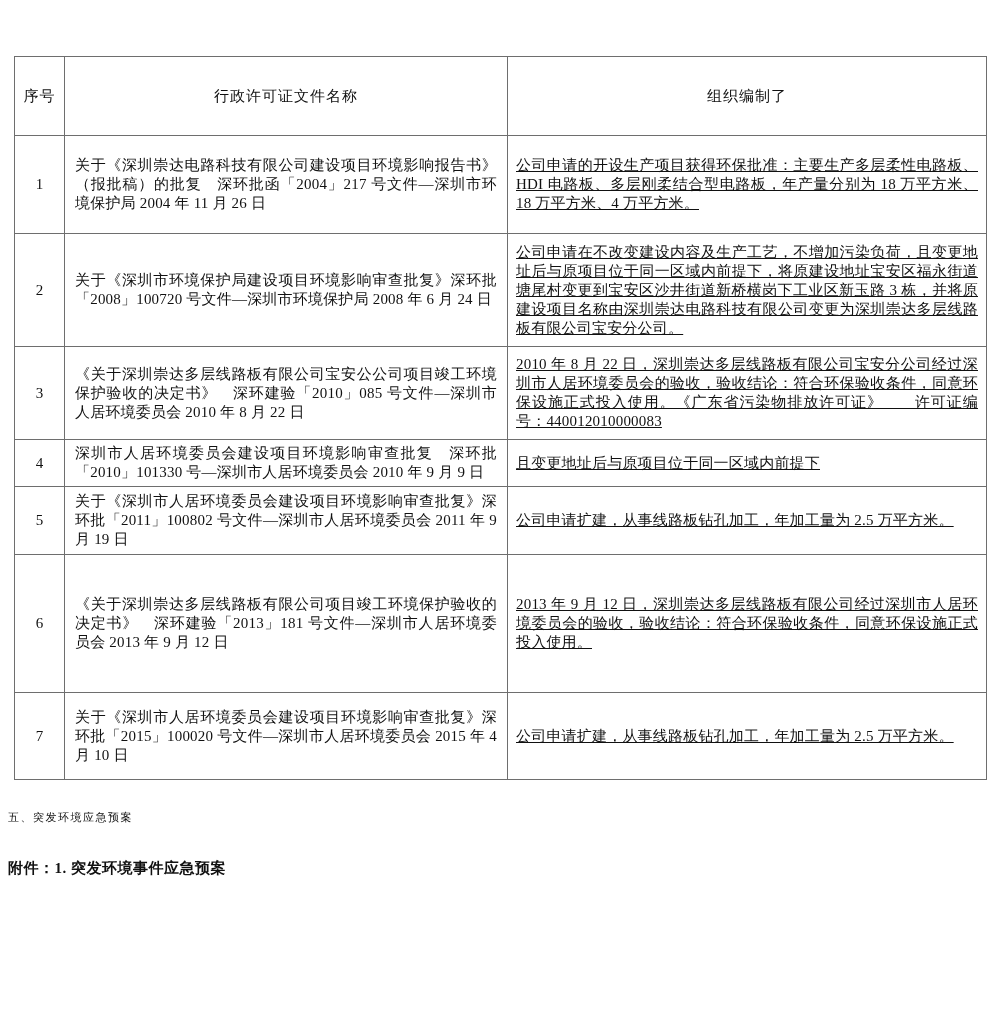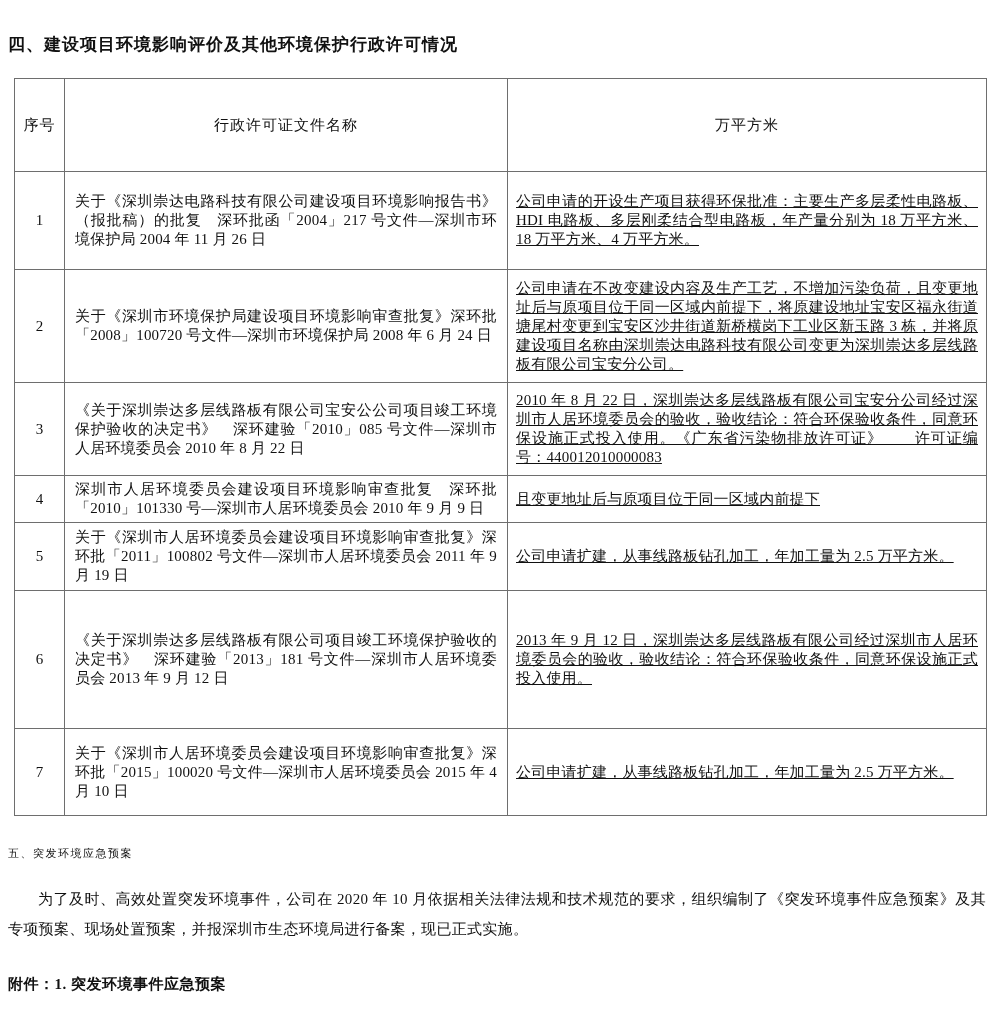--- a/index.html
+++ b/index.html
@@ -21,21 +21,21 @@
     width:972px;margin:22px 0 0 6px;
   }
   table.permits th,table.permits td{
     border:1.5px solid #6e6e6e;
     font-size:15px;
     box-sizing:border-box;
   }
   table.permits th{
     font-weight:normal;text-align:center;vertical-align:middle;letter-spacing:1px;
   }
-  tr.hdr{height:93px;}
+  tr.hdr{height:79px;}
   tr.r1{height:98px;}
   tr.r2{height:113px;}
   tr.r3{height:93px;}
   tr.r4{height:47px;}
   tr.r5{height:68px;}
   tr.r6{height:138px;}
   tr.r7{height:87px;}
   td.seq{text-align:center;vertical-align:middle;}
   td.name,td.content{
     vertical-align:middle;text-align:justify;
@@ -56,33 +56,32 @@
   .attach1{
     font-size:15px;font-weight:bold;letter-spacing:0.5px;
     margin:30px 0 0 0;line-height:20px;
   }
 </style>
 </head>
 <body>
 
 <div class="page">
 
-  <h1 class="sec-title">四、建设项目环境影响评价及其他环境保护行政许可情况</h1>
 
   <table class="permits">
     <colgroup>
       <col style="width:50px">
       <col style="width:443px">
       <col style="width:479px">
     </colgroup>
     <thead>
       <tr class="hdr">
         <th>序号</th>
         <th>行政许可证文件名称</th>
-        <th>万平方米</th>
+        <th>组织编制了</th>
       </tr>
     </thead>
     <tbody>
       <tr class="r1">
         <td class="seq">1</td>
         <td class="name">关于《深圳崇达电路科技有限公司建设项目环境影响报告书》（报批稿）的批复　深环批函「2004」217 号文件—深圳市环境保护局 2004 年 11 月 26 日</td>
         <td class="content">公司申请的开设生产项目获得环保批准：主要生产多层柔性电路板、HDI 电路板、多层刚柔结合型电路板，年产量分别为 18 万平方米、18 万平方米、4 万平方米。</td>
       </tr>
       <tr class="r2">
         <td class="seq">2</td>
@@ -112,17 +111,16 @@
       <tr class="r7">
         <td class="seq">7</td>
         <td class="name">关于《深圳市人居环境委员会建设项目环境影响审查批复》深环批「2015」100020 号文件—深圳市人居环境委员会 2015 年 4 月 10 日</td>
         <td class="content">公司申请扩建，从事线路板钻孔加工，年加工量为 2.5 万平方米。</td>
       </tr>
     </tbody>
   </table>
 
   <h2 class="sec-title2">五、突发环境应急预案</h2>
 
-  <p class="para">为了及时、高效处置突发环境事件，公司在 2020 年 10 月依据相关法律法规和技术规范的要求，组织编制了《突发环境事件应急预案》及其专项预案、现场处置预案，并报深圳市生态环境局进行备案，现已正式实施。</p>
 
   <p class="attach1"><span>附件：</span><span>1. 突发环境事件应急预案</span></p>
 
 </div>
 
 </body></html>

